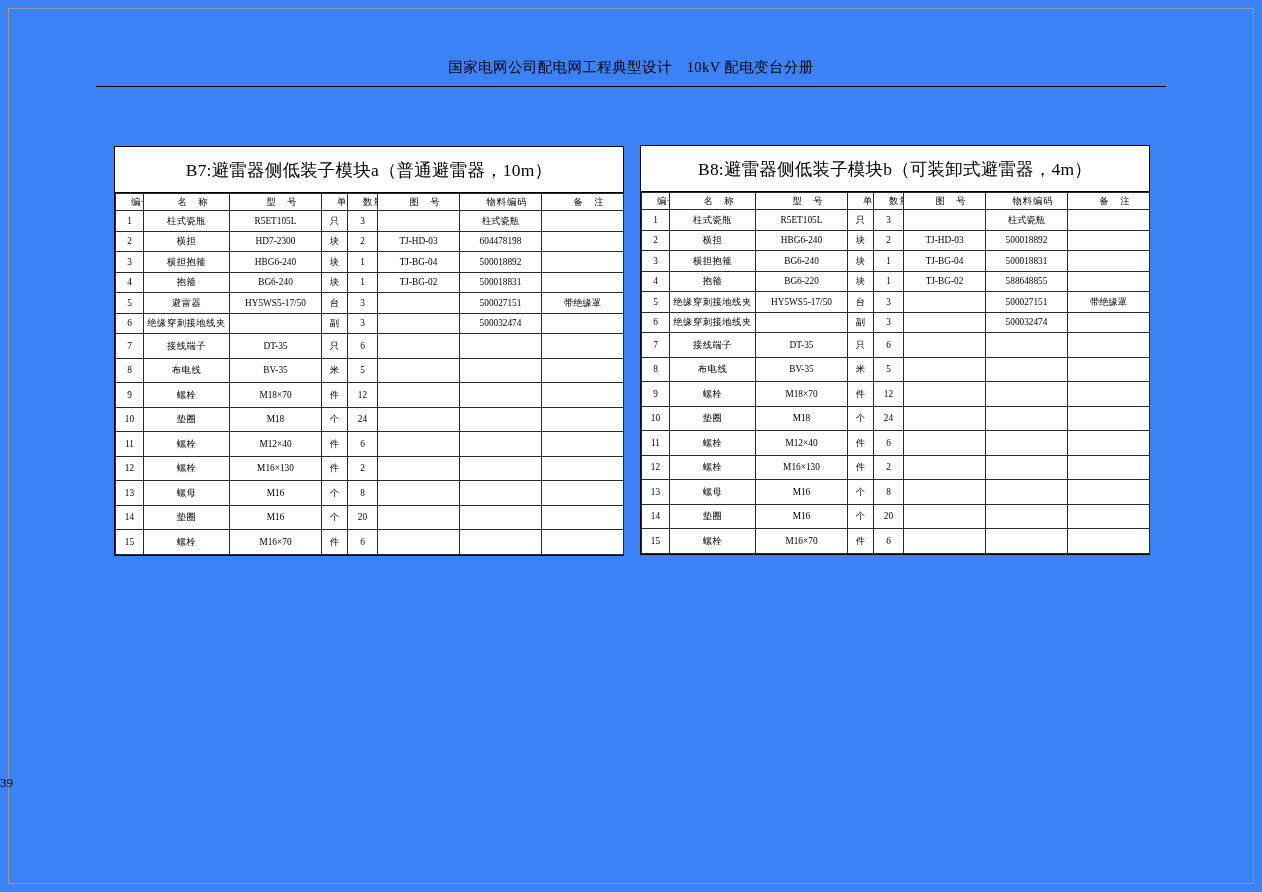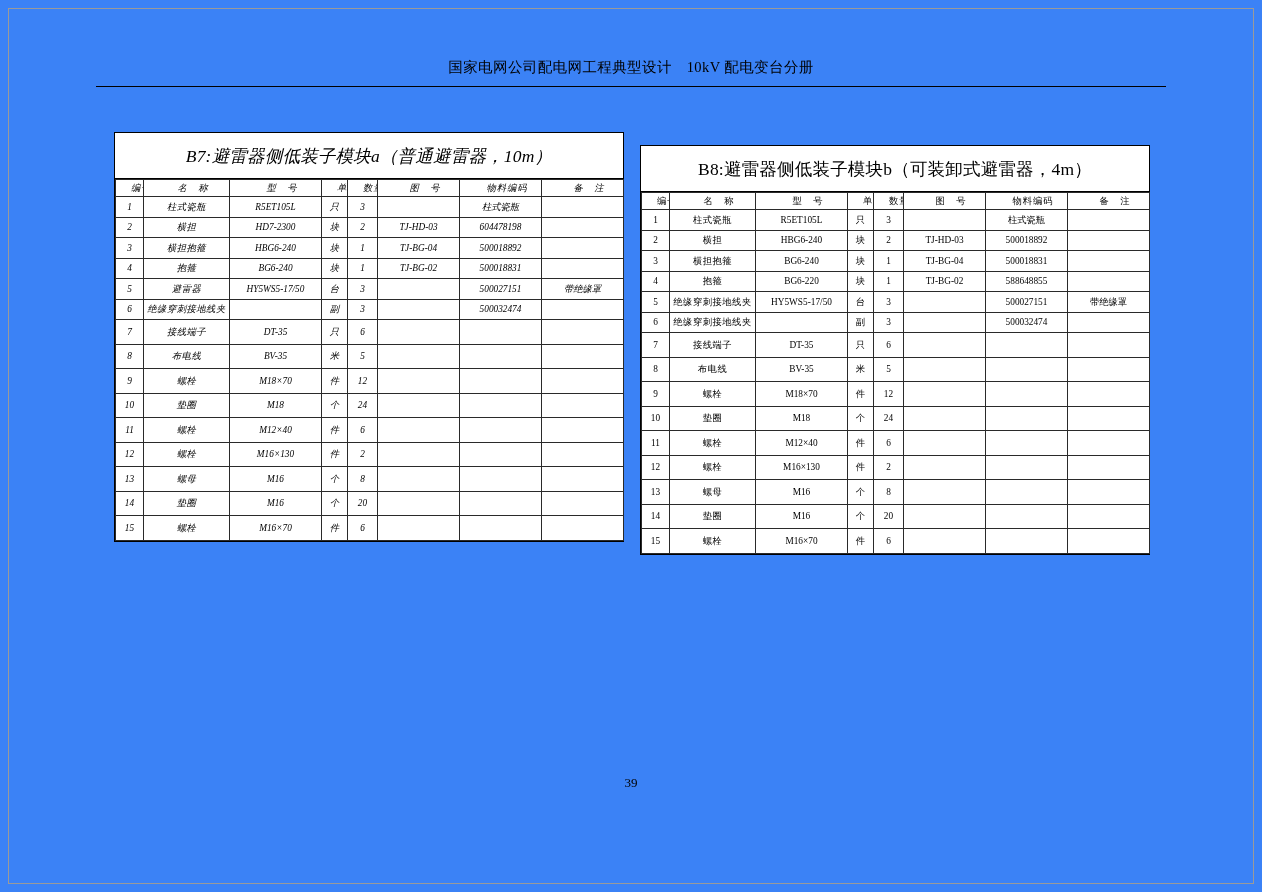--- a/index.html
+++ b/index.html
@@ -47,32 +47,32 @@
     top: 86px;
     width: 1070px;
     height: 0;
     border-top: 1px solid #000;
   }
   .page-number {
     position: absolute;
     left: 0;
     top: 775px;
     width: 1262px;
-    text-align: center;
+    text-align: left;
     font-size: 13px;
   }
 
   
   .block {
     position: absolute;
     border: 1px solid #000;
     background: #fff;
     box-sizing: border-box;
   }
-  #block-b7 { left: 114px; top: 132px; width: 510px; font-style: italic; }
+  #block-b7 { left: 114px; top: 146px; width: 510px; }
   #block-b8 { left: 640px; top: 145px; width: 510px; }
 
   .block-title {
     text-align: center;
     font-size: 17.5px;
     padding: 11px 4px 10px 4px;
     border-bottom: 1px solid #000;
     letter-spacing: 0.2px;
     white-space: nowrap;
   }

